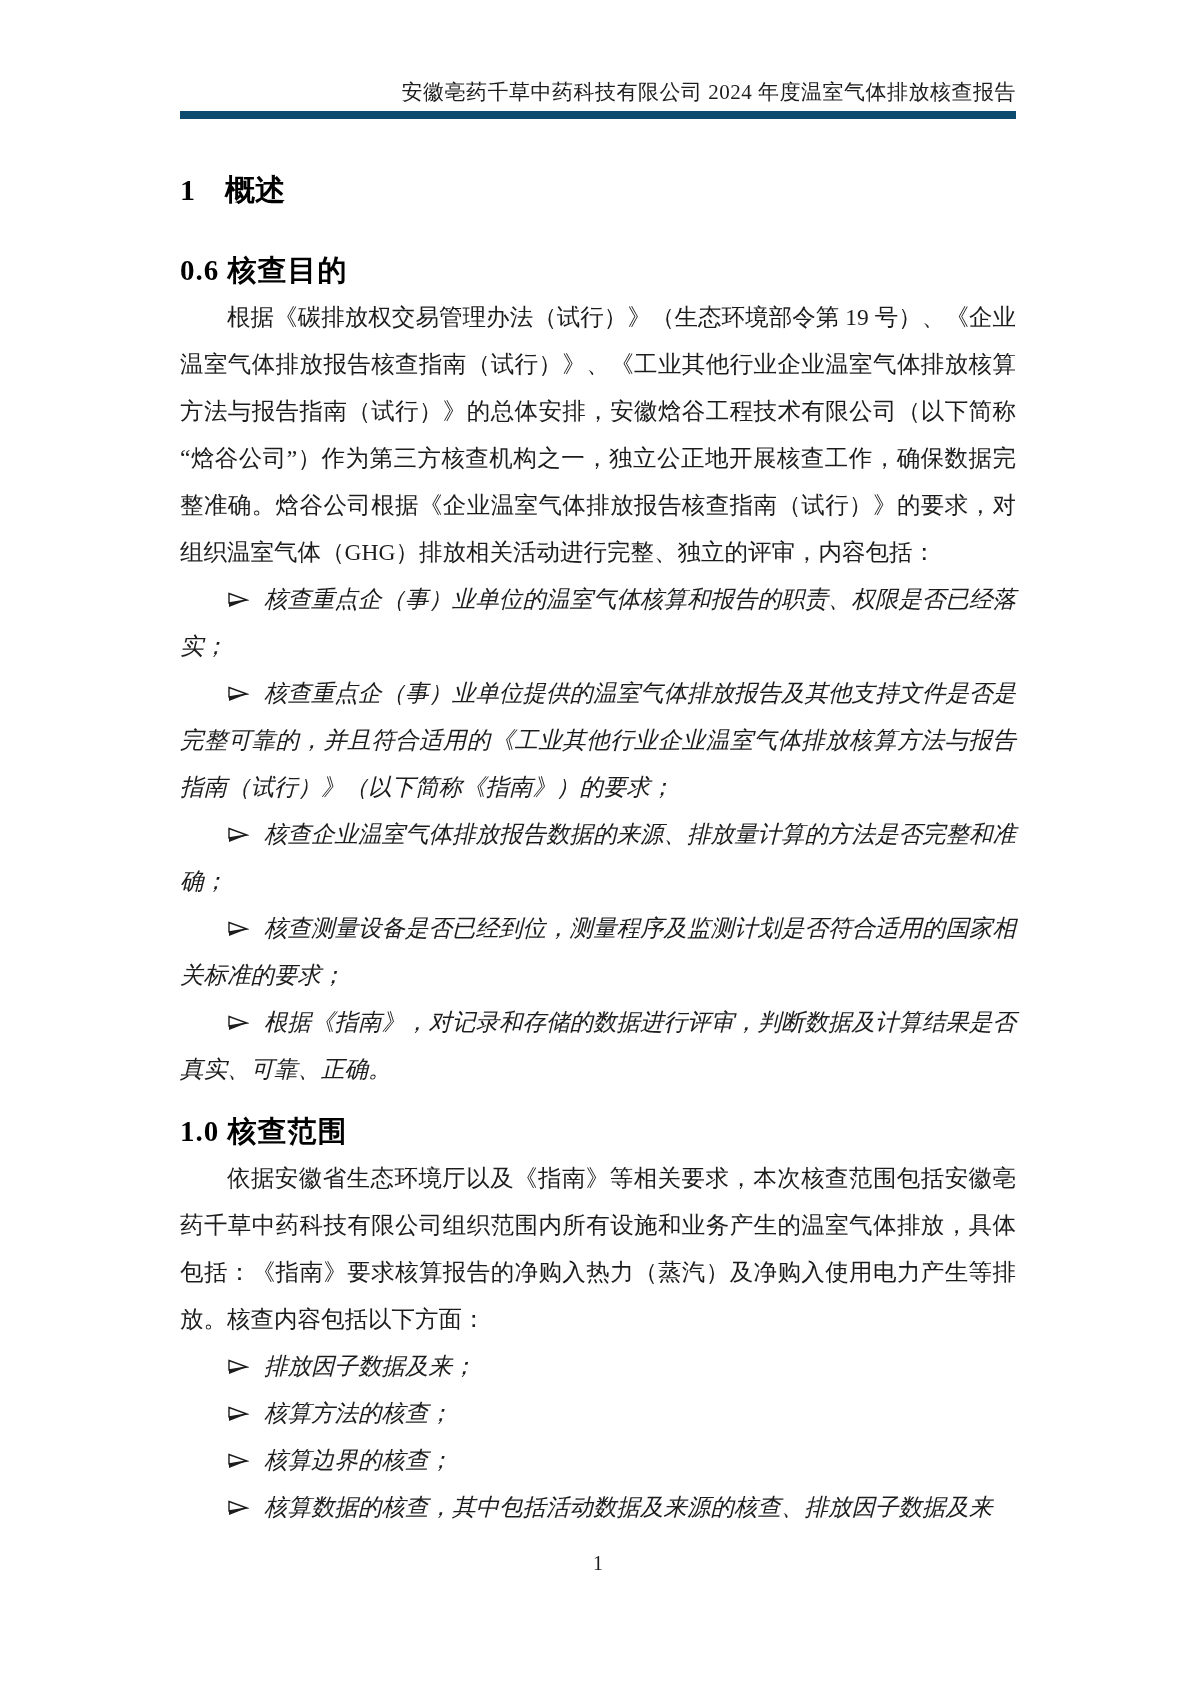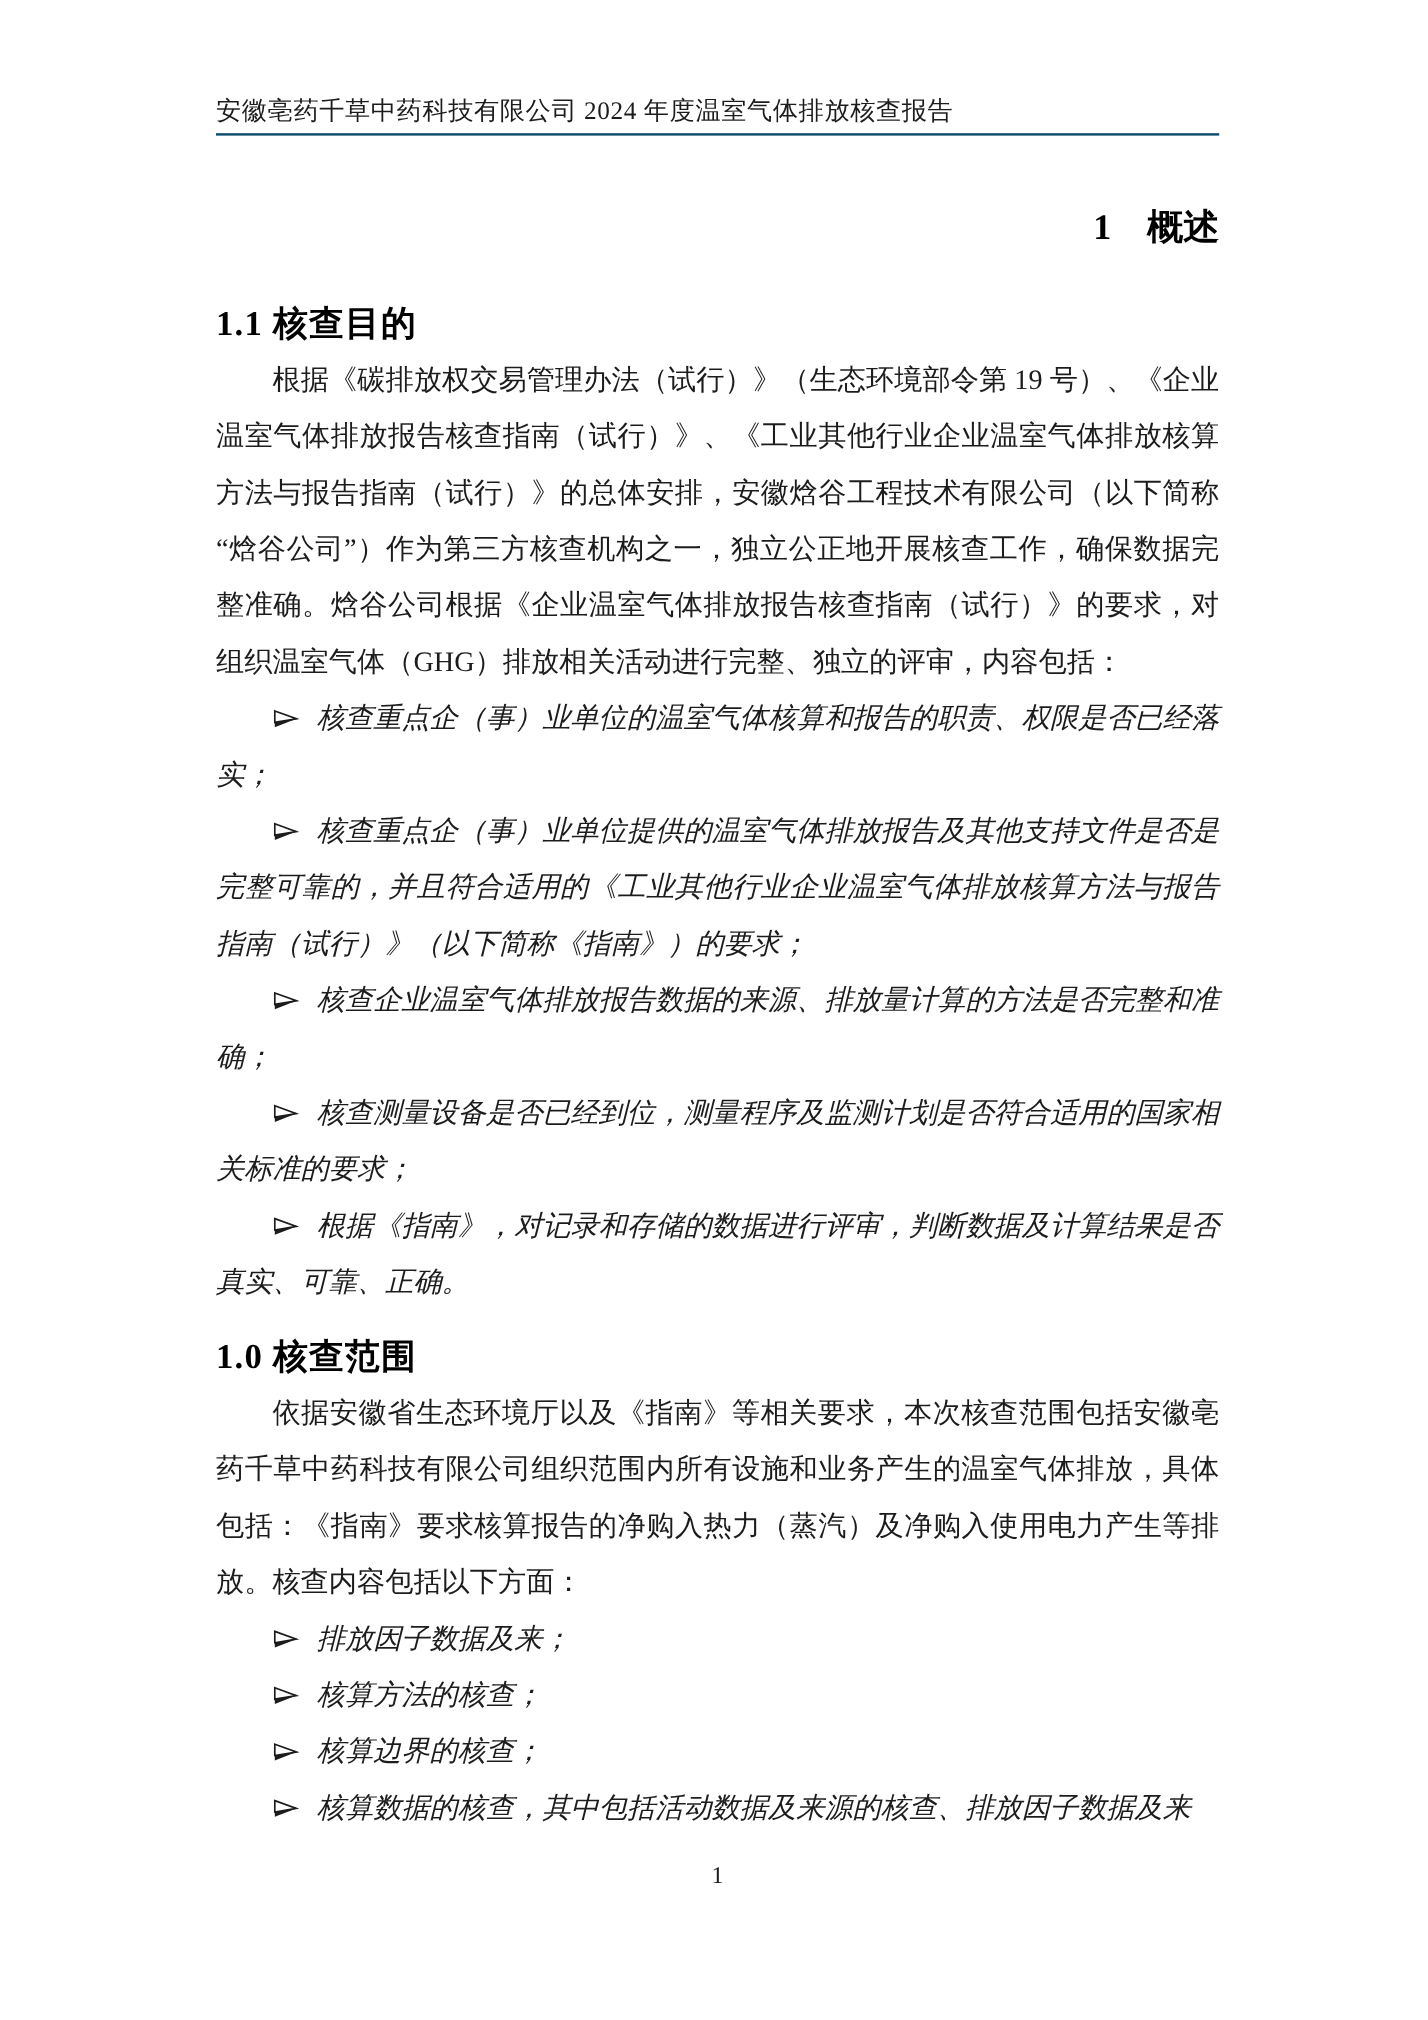--- a/index.html
+++ b/index.html
@@ -15,43 +15,43 @@
     font-family: "Liberation Serif", "DejaVu Serif", serif;
     color: #1c1c1c;
     overflow: hidden;
   }
   
   .running-header {
     position: absolute;
     left: 180px;
     top: 78px;
     width: 836px;
-    text-align: left;
+    text-align: right;
     font-size: 21px;
     line-height: 28px;
     padding-bottom: 5px;
-    border-bottom: 2px solid #0c4a6e;
+    border-bottom: 8px solid #0c4a6e;
     letter-spacing: 0.5px;
   }
   
   .doc-body {
     position: absolute;
     left: 180px;
     top: 166px;
     width: 836px;
     font-size: 23.5px;
     line-height: 47px;
     text-align: justify;
   }
   .doc-title {
     font-size: 30px;
     line-height: 48px;
     font-weight: bold;
     color: #000000;
-    text-align: right;
+    text-align: left;
     margin: 0 0 32px 0;
   }
   .sec-heading {
     font-size: 29px;
     line-height: 48px;
     font-weight: bold;
     color: #000000;
     text-align: left;
     margin: 0;
     letter-spacing: 1px;
@@ -92,21 +92,21 @@
 <body>
 
 <div class="sheet">
 
   <div class="running-header">安徽亳药千草中药科技有限公司 2024 年度温室气体排放核查报告</div>
 
   <div class="doc-body">
 
     <h1 class="doc-title">1　概述</h1>
 
-    <h2 class="sec-heading">1.1 核查目的</h2>
+    <h2 class="sec-heading">0.6 核查目的</h2>
 
     <p class="body-para">根据《碳排放权交易管理办法（试行）》（生态环境部令第 19 号）、《企业温室气体排放报告核查指南（试行）》、《工业其他行业企业温室气体排放核算方法与报告指南（试行）》的总体安排，安徽焓谷工程技术有限公司（以下简称“焓谷公司”）作为第三方核查机构之一，独立公正地开展核查工作，确保数据完整准确。焓谷公司根据《企业温室气体排放报告核查指南（试行）》的要求，对组织温室气体（GHG）排放相关活动进行完整、独立的评审，内容包括：</p>
 
     <p class="bullet-item">
       <span class="bullet-arrow">
         <svg width="22" height="16" viewBox="0 0 22 16" aria-hidden="true">
           <polygon points="2,1.5 20,8 2,11" fill="#ffffff" stroke="#1c1c1c" stroke-width="1.4"></polygon>
           <polygon points="2,11 20,8 2,15" fill="#1c1c1c"></polygon>
         </svg>
       </span><span>核查重点企（事）业单位的温室气体核算和报告的职责、权限是否已经落实；</span>

